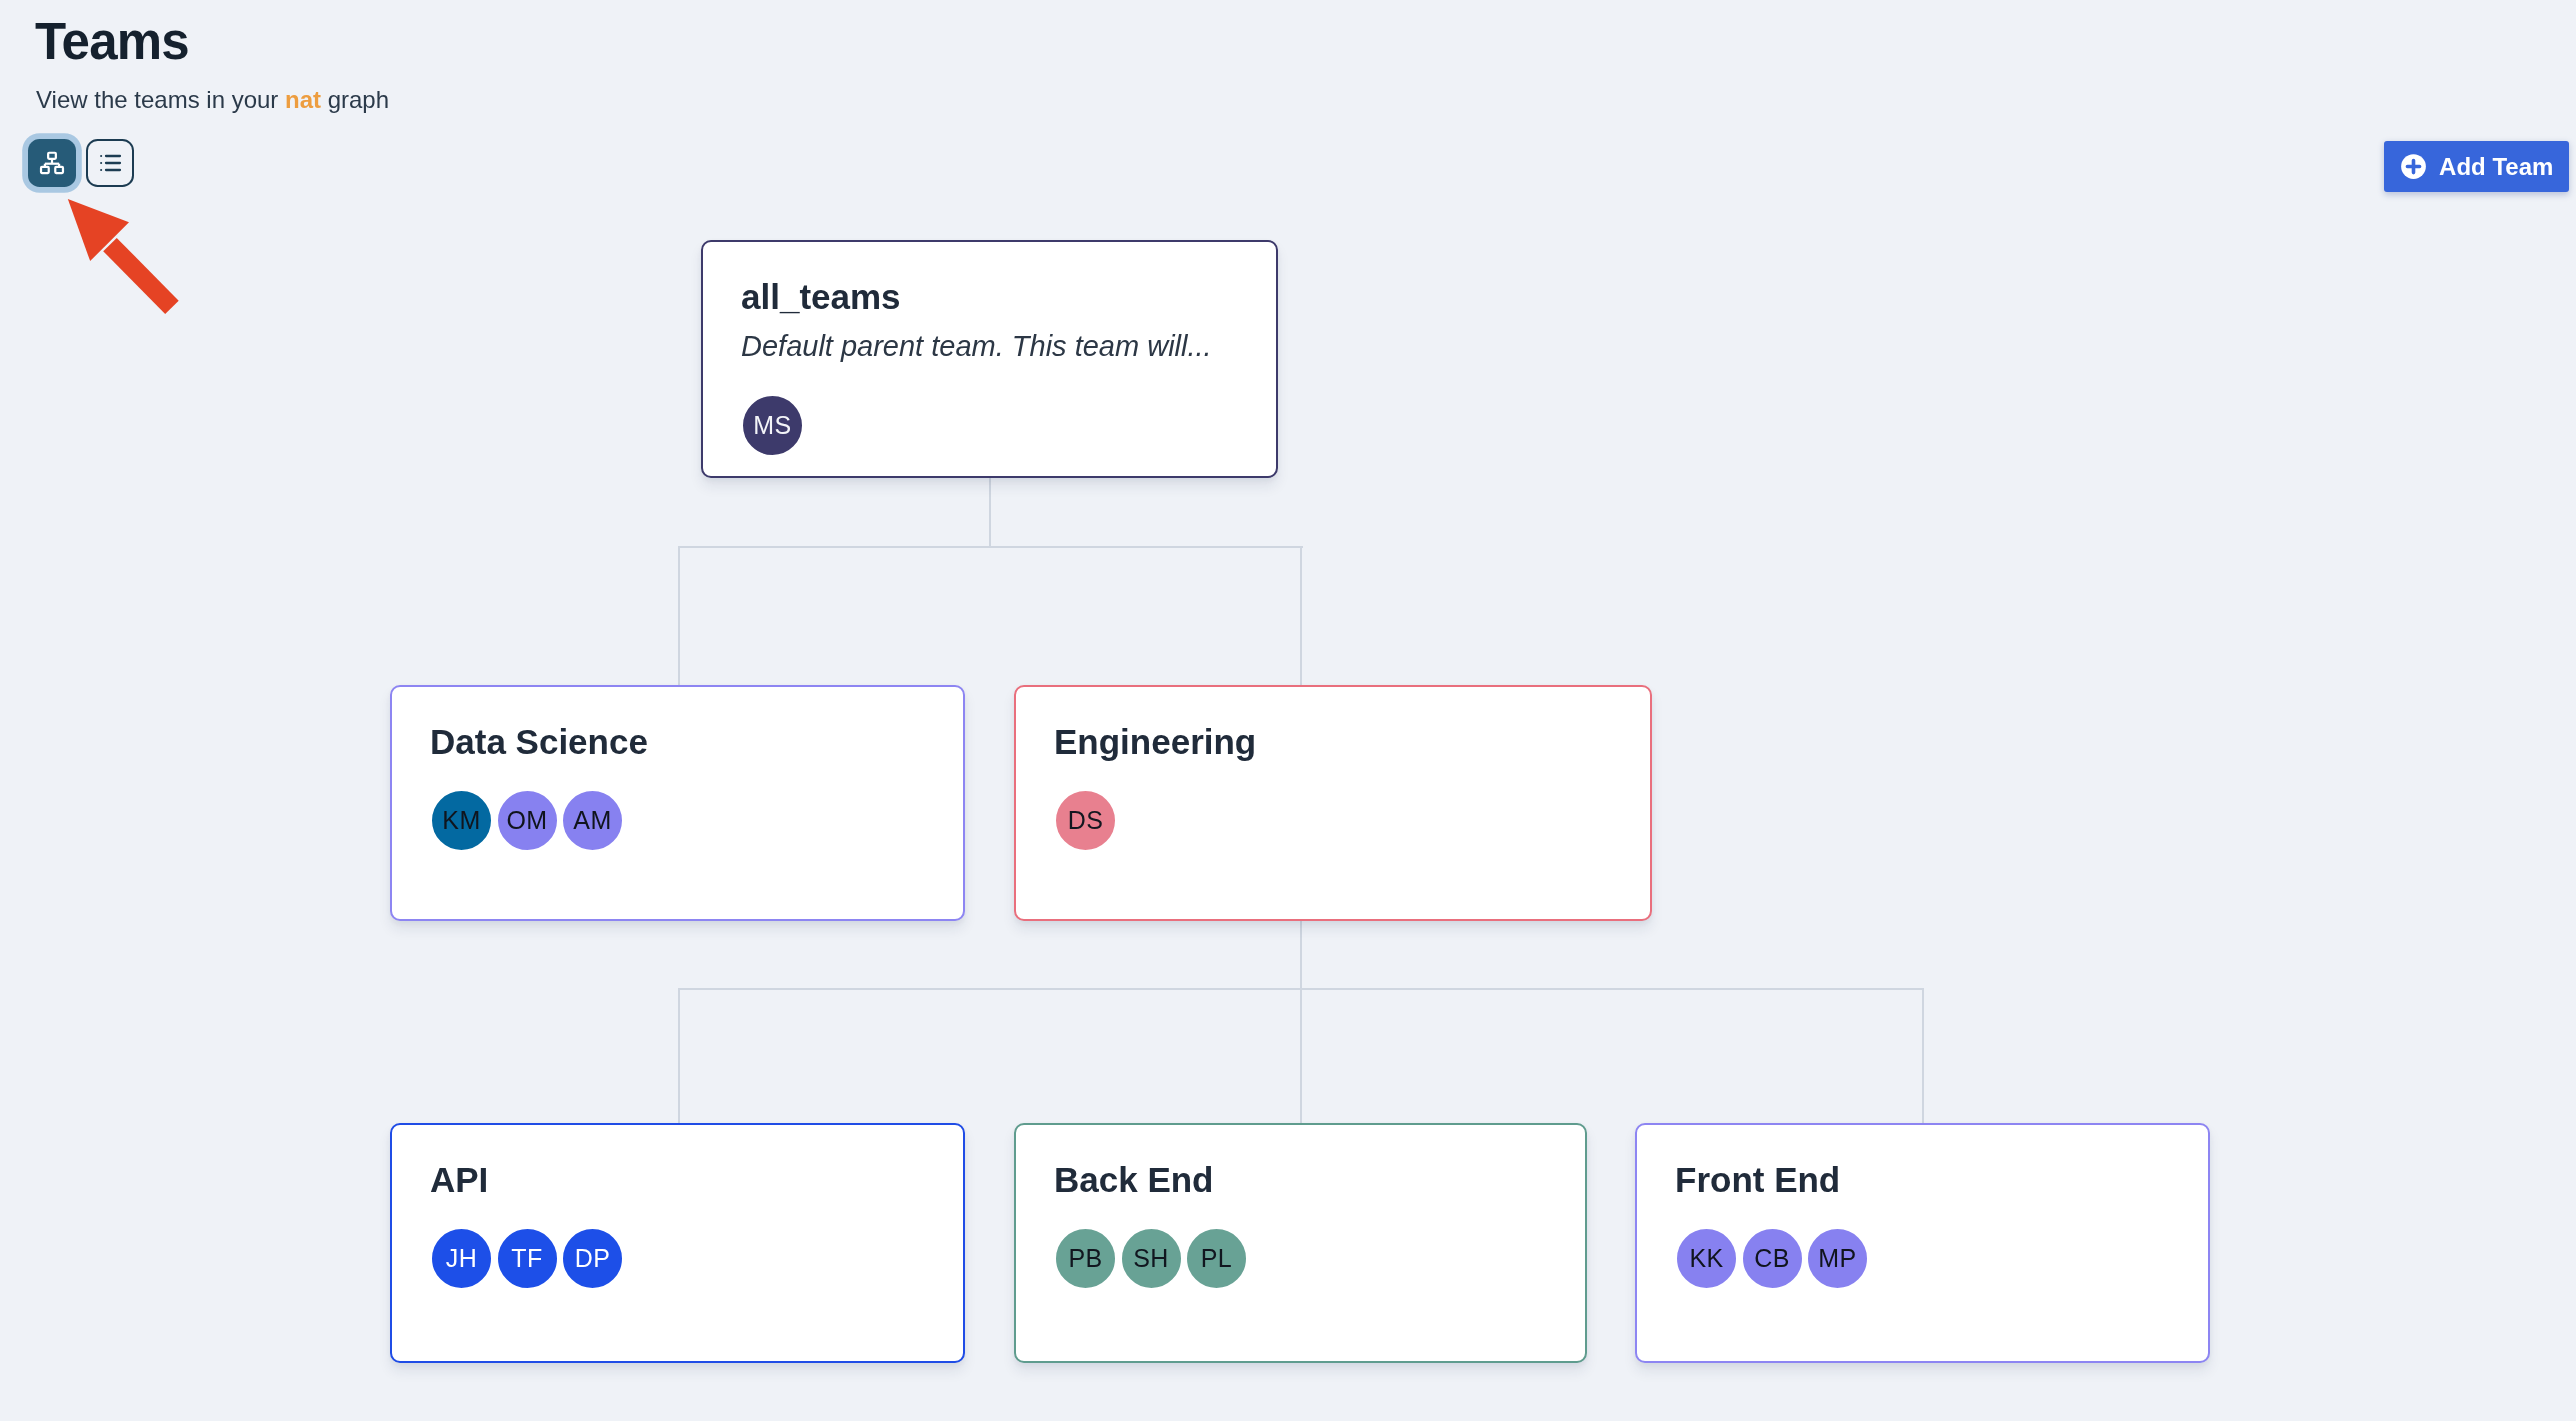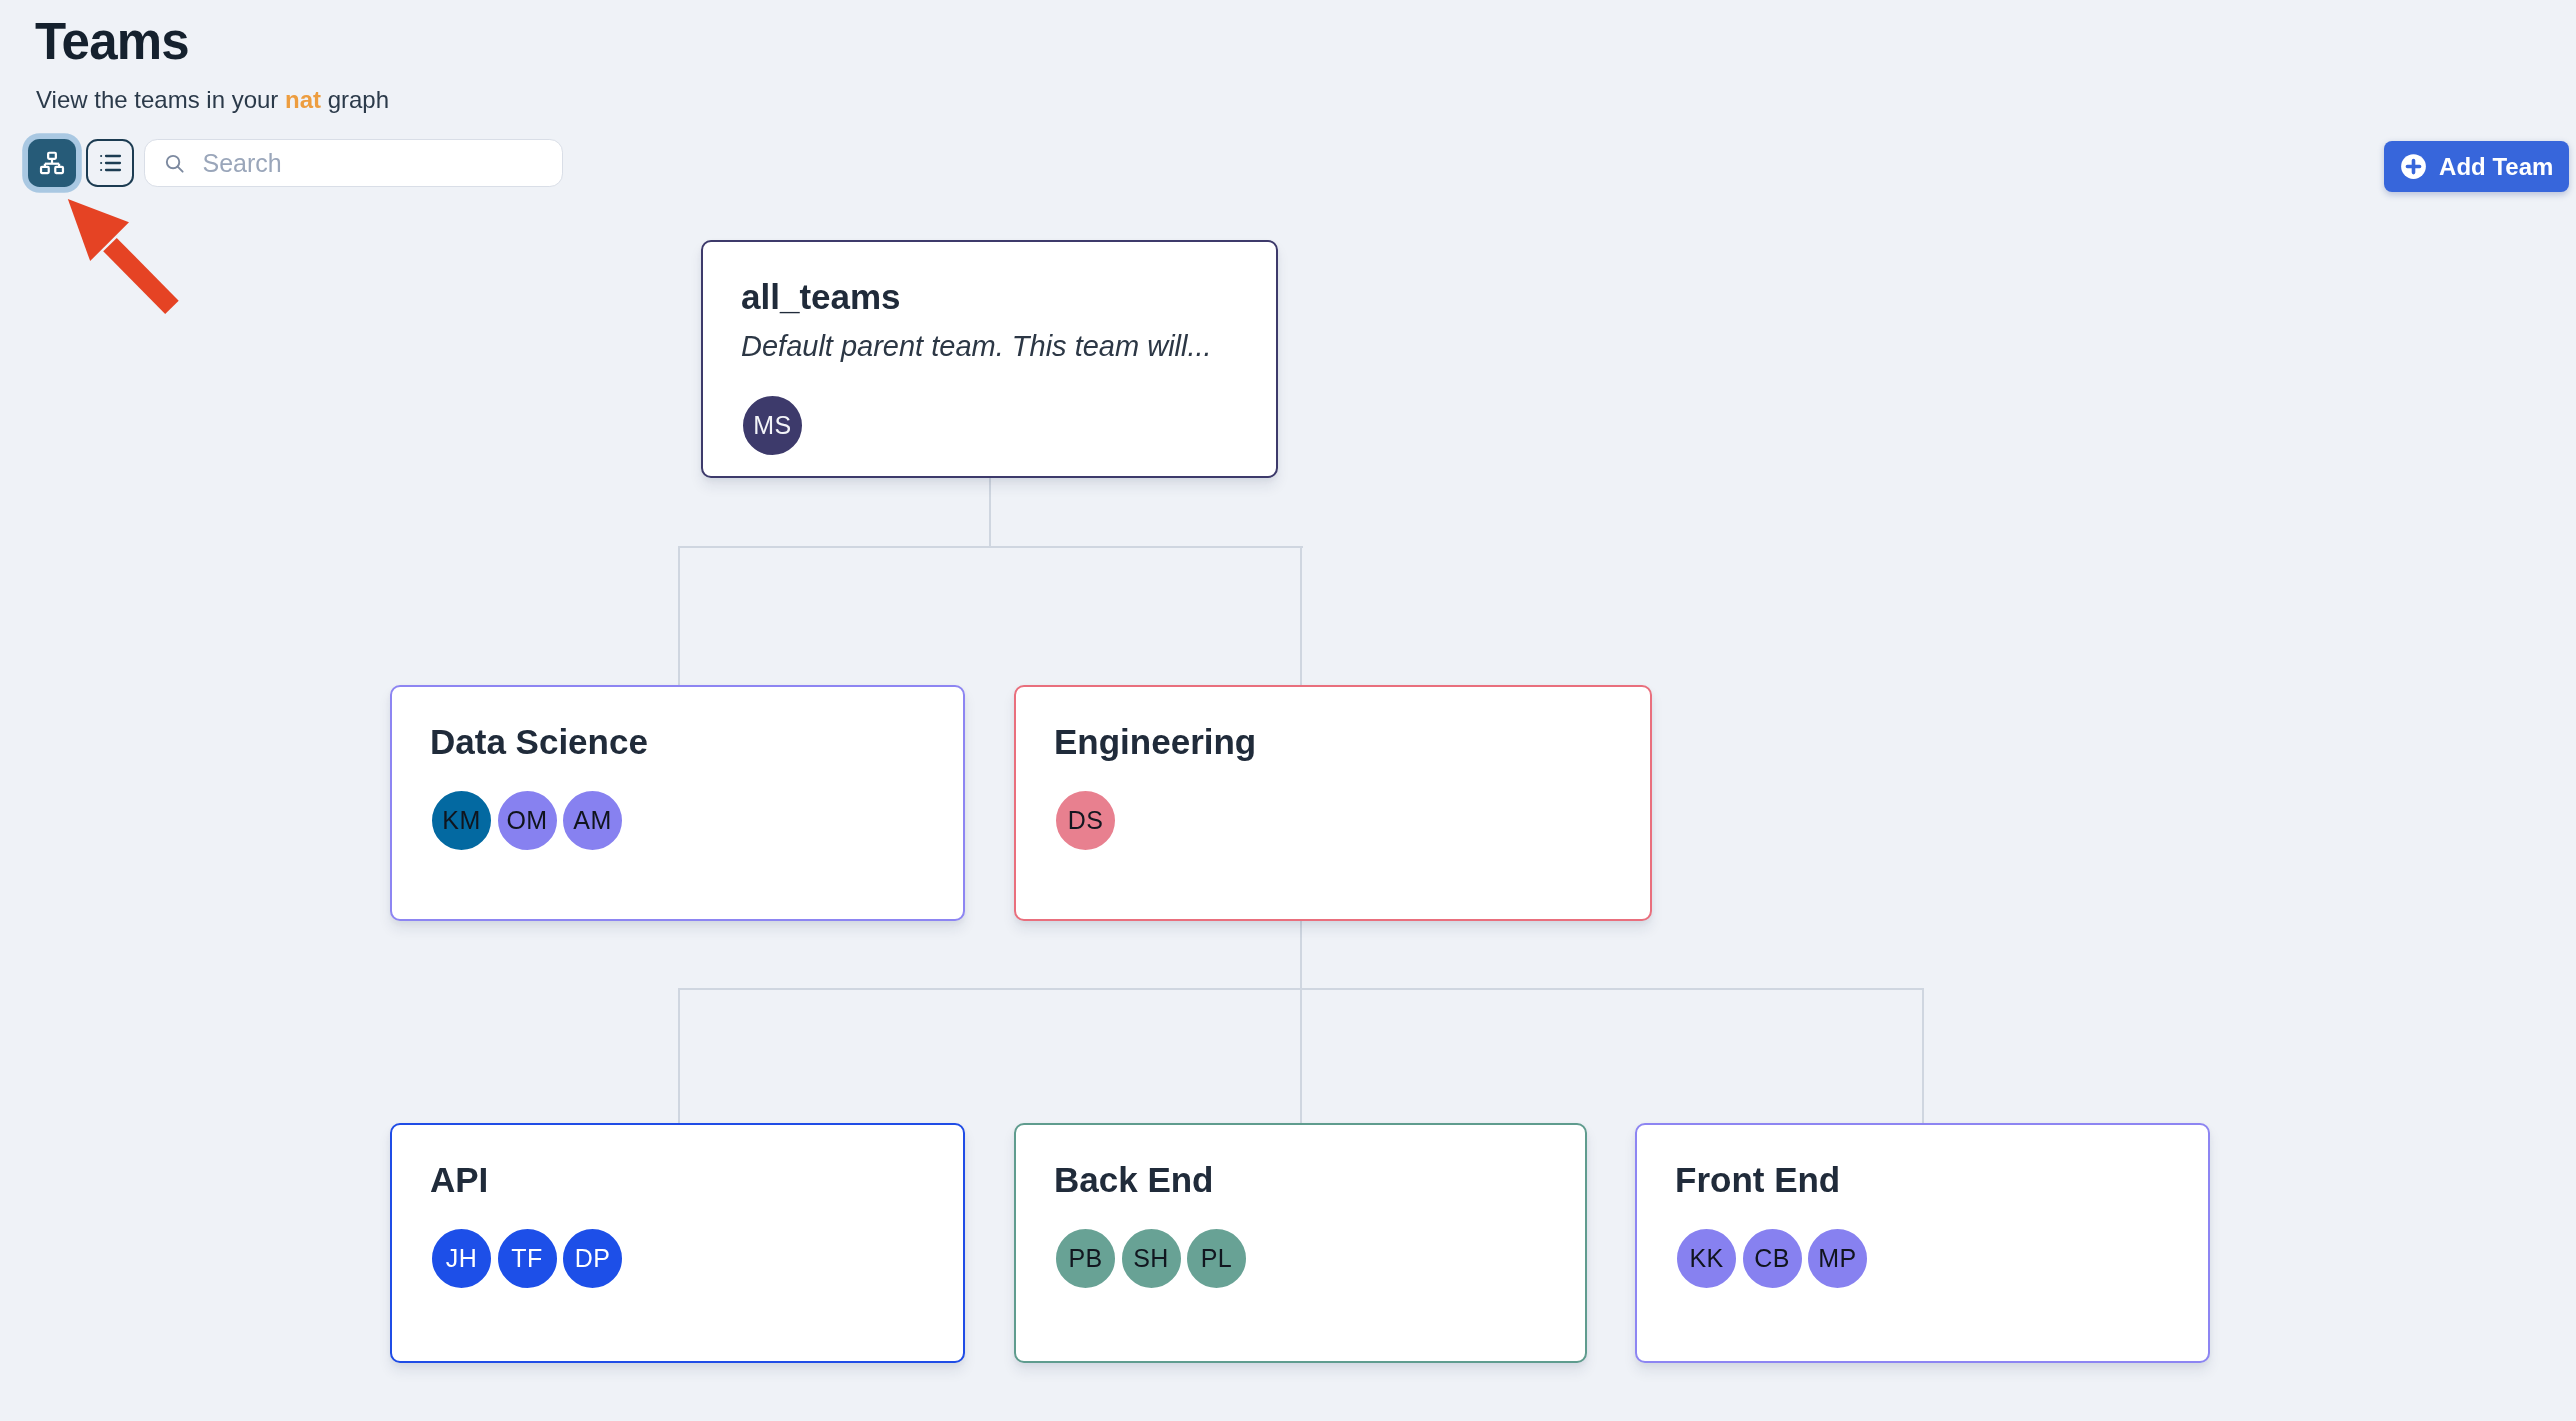--- a/index.html
+++ b/index.html
@@ -44,21 +44,21 @@
   }
   .search-box svg { flex:0 0 auto; }
   .search-input {
     border:none; outline:none; background:transparent;
     font-family:"Liberation Sans", sans-serif;
     font-size:25px; color:#44506a; margin-left:16.5px; width:347px;
   }
   .search-input::placeholder { color:#9aa6ba; }
   .add-team-btn {
     position:absolute; left:2384px; top:141px; width:185px; height:51px;
-    background:#3766db; border:none; border-radius:8px;
+    background:#3766db; border:none; border-radius:3px;
     display:flex; align-items:center; justify-content:center; gap:12.4px;
     color:#ffffff; font-size:24px; font-weight:700; cursor:pointer;
     font-family:"Liberation Sans", sans-serif;
     box-shadow:0 2.5px 6.6px rgba(30,60,140,.25);
   }
 
   
   .annotation-arrow { position:absolute; left:0; top:0; pointer-events:none; }
 
   
@@ -117,29 +117,20 @@
         <circle cx="4.4" cy="6" r="0.9" fill="#1c3c52" stroke="none"></circle>
         <circle cx="4.4" cy="12" r="0.9" fill="#1c3c52" stroke="none"></circle>
         <circle cx="4.4" cy="18" r="0.9" fill="#1c3c52" stroke="none"></circle>
         <path d="M8.6 6 H20.5"></path>
         <path d="M8.6 12 H20.5"></path>
         <path d="M8.6 18 H20.5"></path>
       </svg>
     </span>
   </button>
 
-  <div class="search-box">
-    <span style="display:flex;">
-      <svg width="23" height="23" viewBox="0 0 24 24" fill="none" stroke="#7d8aa0" stroke-width="2" stroke-linecap="round">
-        <circle cx="10.5" cy="10.5" r="6.5"></circle>
-        <path d="M15.3 15.3 L20.5 20.5"></path>
-      </svg>
-    </span>
-    <input class="search-input" type="text" placeholder="Search" style="">
-  </div>
 
   <button class="add-team-btn">
     <span style="display:flex;">
       <svg width="27" height="27" viewBox="0 0 24 24">
         <circle cx="12" cy="12" r="11" fill="#ffffff"></circle>
         <path d="M12 6.6 V17.4 M6.6 12 H17.4" stroke="#3766db" stroke-width="3.2" stroke-linecap="round"></path>
       </svg>
     </span>
     <span>Add Team</span>
   </button>

